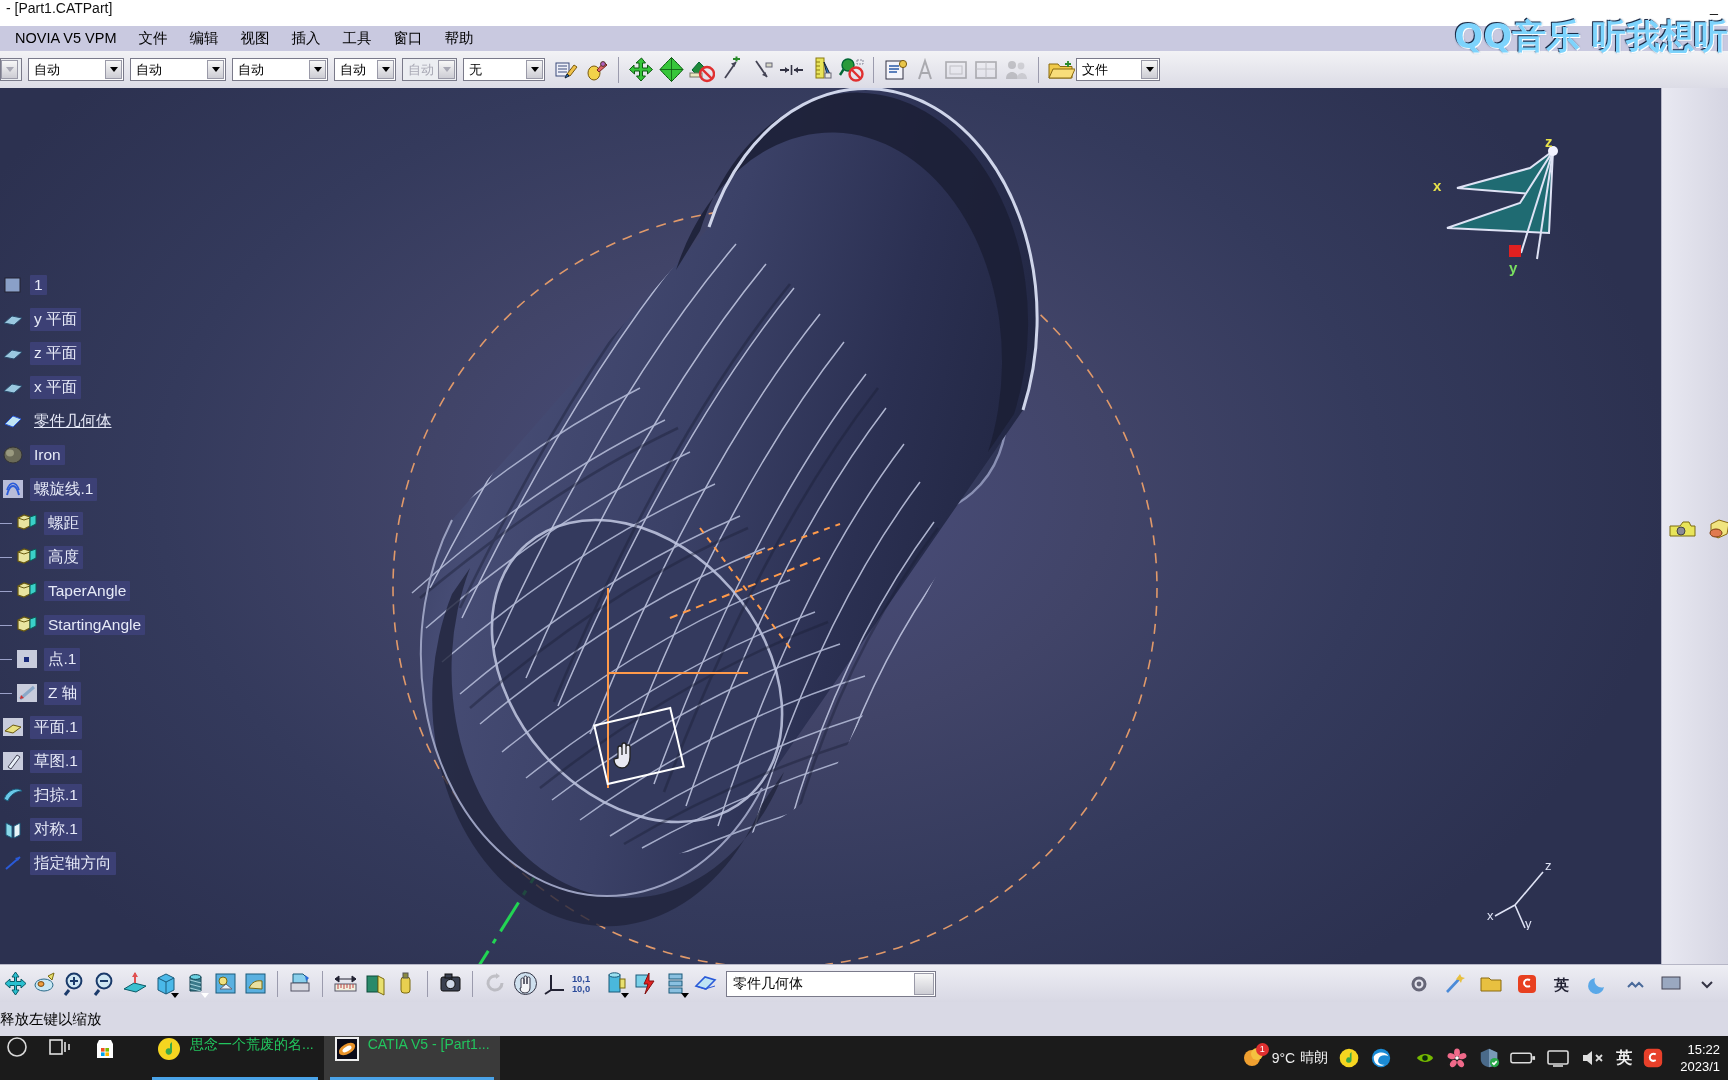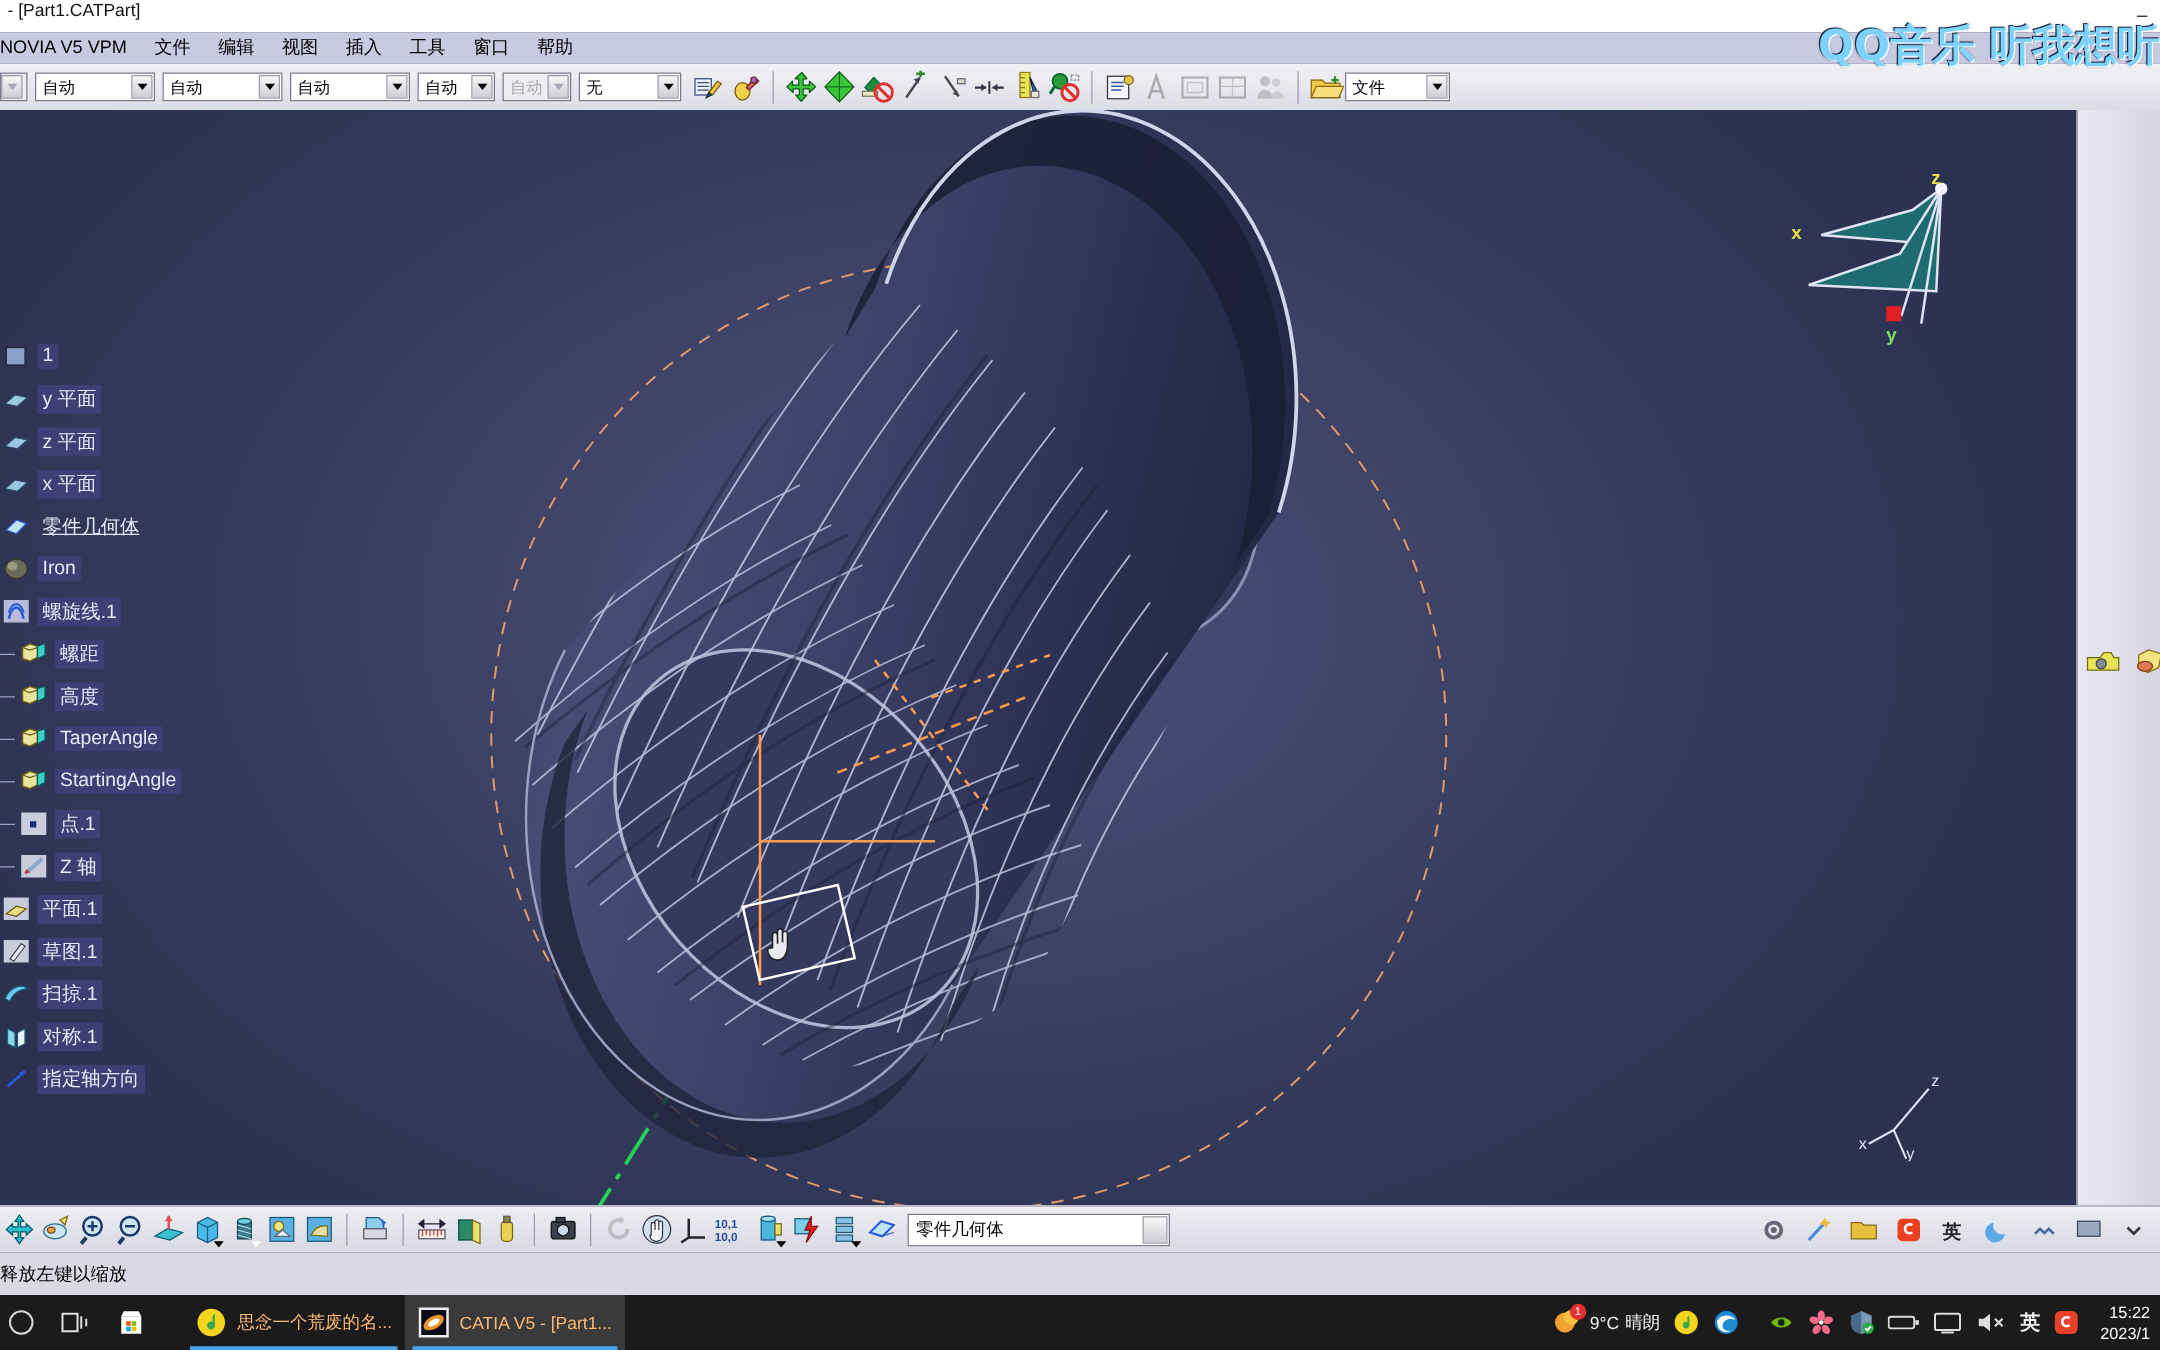--- a/index.html
+++ b/index.html
@@ -26,21 +26,21 @@
 
   
   .menubar {
     position: absolute; left: 0; top: 26px; width: 1728px; height: 25px;
     background: #c9c9e0; display: flex; align-items: center;
   }
   .menubar .mi {
     font-size: 14.5px; color: #000; padding: 0 11px; white-space: nowrap;
     line-height: 25px; height: 25px;
   }
-  .menubar .mi.app { font-weight: 400; padding-left: 0; }
+  .menubar .mi.app { font-weight: 400; padding-left: 15px; }
 
   
   .qqmusic {
     position: absolute; right: 0; top: 14px; z-index: 40;
     font-size: 34px; font-weight: bold; color: #7dd3fc;
     letter-spacing: 0px; white-space: nowrap;
     text-shadow: 1px 1px 0 #fff, -1px -1px 0 #1b2a45, 0 0 2px #32507d;
     font-family: "DejaVu Sans", sans-serif;
     pointer-events: none;
   }
@@ -134,22 +134,22 @@
     background: #d9d9e5; font-size: 14.5px; color: #000;
     display: flex; align-items: center; padding-left: 0px;
   }
 
   
   .taskbar {
     position: absolute; left: 0; top: 1036px; width: 1728px; height: 44px;
     background: #1b1b1b; display: flex; align-items: center;
   }
   .tb-item {
-    height: 44px; display: flex; align-items: center; gap: 8px;
-    padding: 0 10px; color: #fdba74; font-size: 14px; position: relative;
+    height: 44px; display: flex; gap: 8px;
+    padding: 0 10px; color: #22c55e; font-size: 14px; position: relative;
   }
   .tb-item.active { background: #3a3a3a; }
   .tb-item.active::after, .tb-item.running::after {
     content: ""; position: absolute; left: 6px; right: 6px; bottom: 0;
     height: 3px; background: #4aa3e8;
   }
   .tray { margin-left: auto; display: flex; align-items: center; gap: 10px; padding-right: 8px; }
   .tray .t { color: #eee; font-size: 14px; display: flex; align-items: center; gap: 5px; }
   .clock { color: #fff; font-size: 13px; line-height: 17px; text-align: right; padding-left: 6px; }
 

